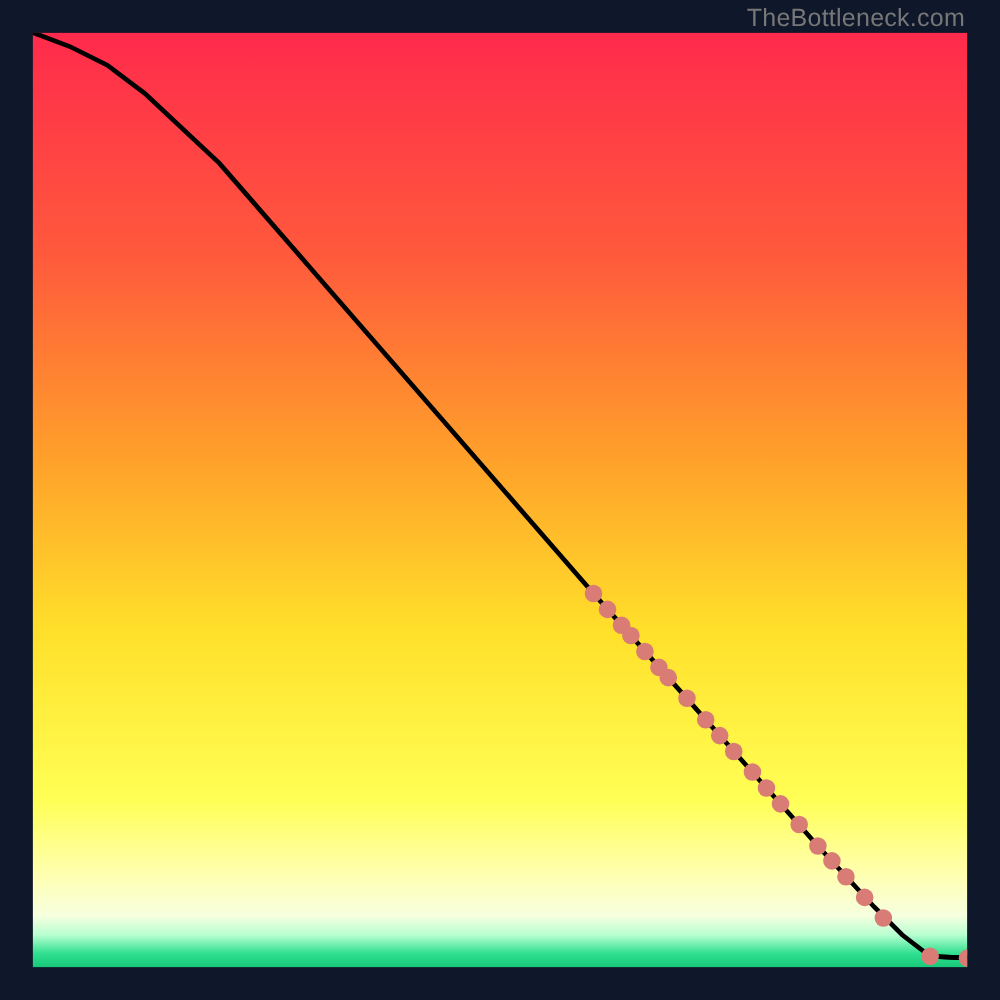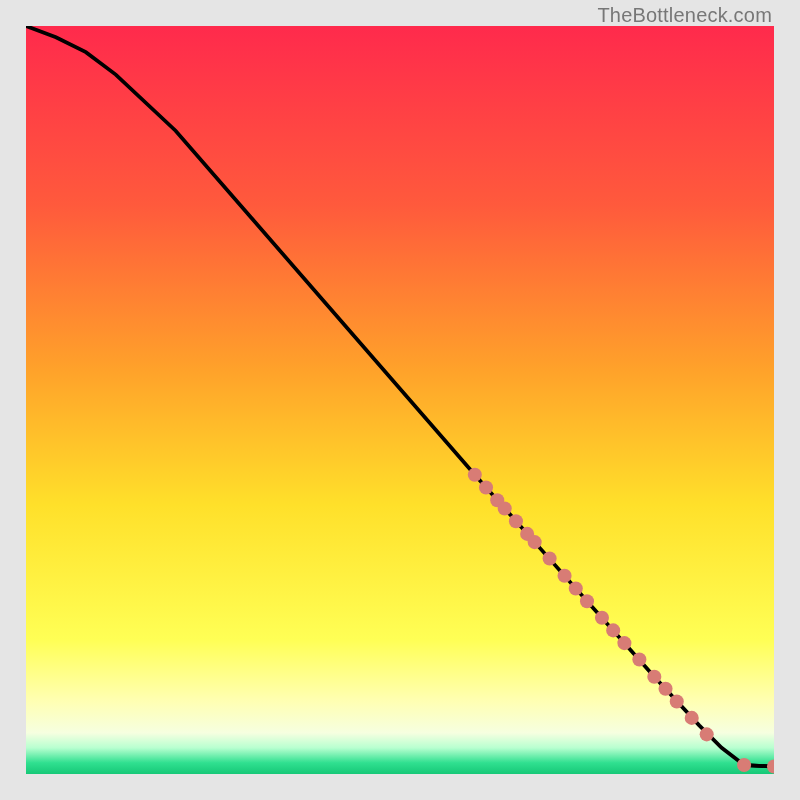--- a/index.html
+++ b/index.html
@@ -8,21 +8,21 @@
     width: 800px;
     height: 800px;
     background: #000000;
     overflow: hidden;
     font-family: Arial, Helvetica, sans-serif;
   }
   .stage {
     position: relative;
     width: 800px;
     height: 800px;
-    background: #e5e5e5;
+    background: #0f172a;
   }
   .plot {
     position: absolute;
     left: 26px;
     top: 26px;
     width: 748px;
     height: 748px;
     overflow: hidden;
   }
   .gradient {

